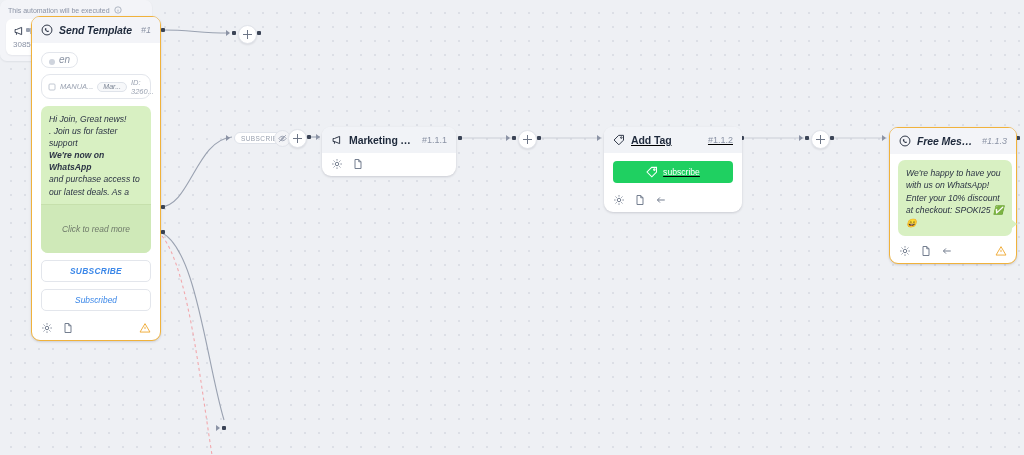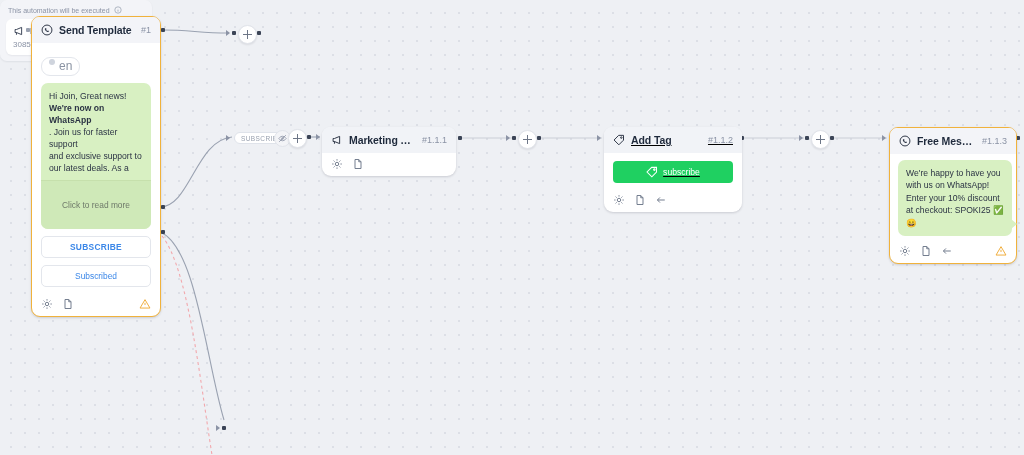--- a/index.html
+++ b/index.html
@@ -10,39 +10,39 @@
     background-size:14px 14px;background-position:4px 6px;
     font-family:"Liberation Sans", sans-serif;
     -webkit-font-smoothing:antialiased;
   }
   .canvas{position:absolute;inset:0;}
   svg.edges{position:absolute;left:0;top:0;width:1024px;height:455px;overflow:visible;}
 
   
   .node{position:absolute;background:#fff;border-radius:9px;
         box-shadow:0 1px 3px rgba(16,24,40,.10),0 1px 2px rgba(16,24,40,.06);}
-  .node.sel{border:1.5px solid #f0b23c;}
+  .node.sel{border:1.5px solid #f0b23c;font-style:italic;}
   .node-head{display:flex;align-items:center;gap:6px;padding:7px 9px;
              background:#f1f3f7;border-radius:8px 8px 0 0;}
   .node.sel .node-head{background:#f3f4f8;border-radius:7px 7px 0 0;}
   .node-title{font-size:10.5px;font-weight:bold;color:#1f2a3c;letter-spacing:-.1px;
               white-space:nowrap;overflow:hidden;text-overflow:ellipsis;flex:1;}
   .node-id{font-size:9px;color:#8b93a5;white-space:nowrap;}
   .node-body{padding:8px 9px 6px;}
   .node-foot{display:flex;align-items:center;gap:9px;padding:5px 9px 6px;position:relative;}
   .node-foot .spacer{flex:1;}
   .ic{width:12px;height:12px;display:inline-block;color:#707a8c;}
   .ic svg{display:block;width:12px;height:12px;}
   .warn{color:#f0ad3c;width:12px;height:12px;}
   .warn svg{width:12px;height:12px;display:block;}
 
   
   #n-send{left:31px;top:16px;width:128px;}
-  .lang-pill{display:inline-flex;align-items:flex-start;gap:4px;border:1px solid #e3e6ec;
-      border-radius:9px;padding:1.5px 7px;font-size:12px;color:#8a93a3;background:#fff;}
+  .lang-pill{display:inline-flex;align-items:flex-end;gap:4px;border:1px solid #e3e6ec;
+      border-radius:9px;padding:1.5px 7px;font-size:10px;color:#8a93a3;background:#fff;}
   .lang-dot{width:6px;height:6px;border-radius:50%;background:#cfd4dd;display:inline-block;}
   .tmpl-row{display:flex;align-items:center;gap:4px;border:1px solid #e3e6ec;border-radius:9px;
       padding:2.5px 6px;margin-top:5px;font-size:7.5px;color:#9aa2b1;background:#fff;}
   .tmpl-row .badge{border:1px solid #dfe3ea;border-radius:8px;padding:0.5px 5px;font-size:7px;
       color:#7b8494;background:#f7f8fa;}
   .bubble{background:#d8f0c2;border-radius:7px;padding:7px 8px 0;margin-top:7px;}
   .bubble p{margin:0;font-size:8.6px;line-height:12.1px;color:#2b3344;}
   .bubble b{font-weight:bold;}
   .read-more{margin:6px -8px 0;padding:19px 0;text-align:center;font-size:8.4px;color:#6f7a6a;
       border-top:1px solid #c6e0ac;background:#cfe9b8;border-radius:0 0 7px 7px;}
@@ -173,25 +173,35 @@
         </svg>
       </span>
       <span class="node-title">Send Template</span>
       <span class="node-id">#1</span>
     </div>
     <div class="node-body">
       <span class="lang-pill">
         <span class="lang-dot"></span>
         <span>en</span>
       </span>
+      <div class="tmpl-row">
+        <span class="ic" style="width:8px;height:8px;">
+          <svg viewBox="0 0 16 16" fill="none" stroke="#b3bac6" stroke-width="1.6" style="width:8px;height:8px;">
+            <rect x="2" y="2" width="12" height="12" rx="2"></rect>
+          </svg>
+        </span>
+        <span>MANUA...</span>
+        <span class="badge">Mar...</span>
+        <span>ID: 3260...</span>
+      </div>
       <div class="bubble">
         <p><span>Hi Join, Great news!</span></p>
+        <p><span>. Join us for faster support</span></p>
         <p><b>We're now on WhatsApp</b></p>
-        <p><span>. Join us for faster support</span></p>
-        <p><span>and exclusive support to</span></p>
+        <p><span>and purchase access to</span></p>
         <p><span>our latest deals. As a</span></p>
         <div class="read-more">Click to read more</div>
       </div>
       <div class="btn-out btn-sub">SUBSCRIBE</div>
       <div class="btn-out btn-uns">Subscribed</div>
     </div>
     <div class="node-foot">
       <span class="ic">
         <svg viewBox="0 0 16 16" fill="none" stroke="currentColor" stroke-width="1.3">
             <circle cx="8" cy="8" r="2.3"></circle>

